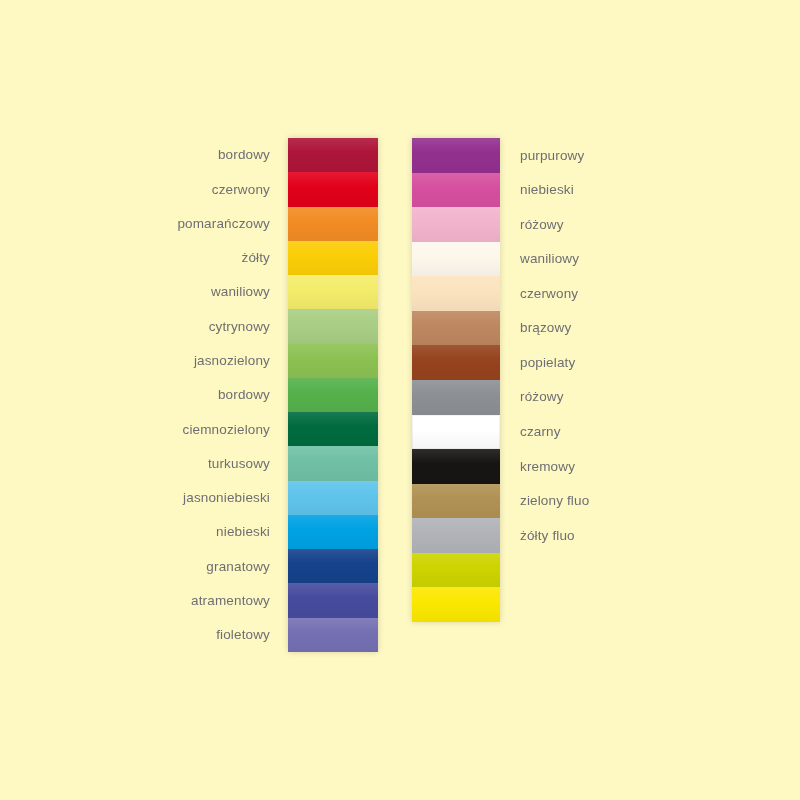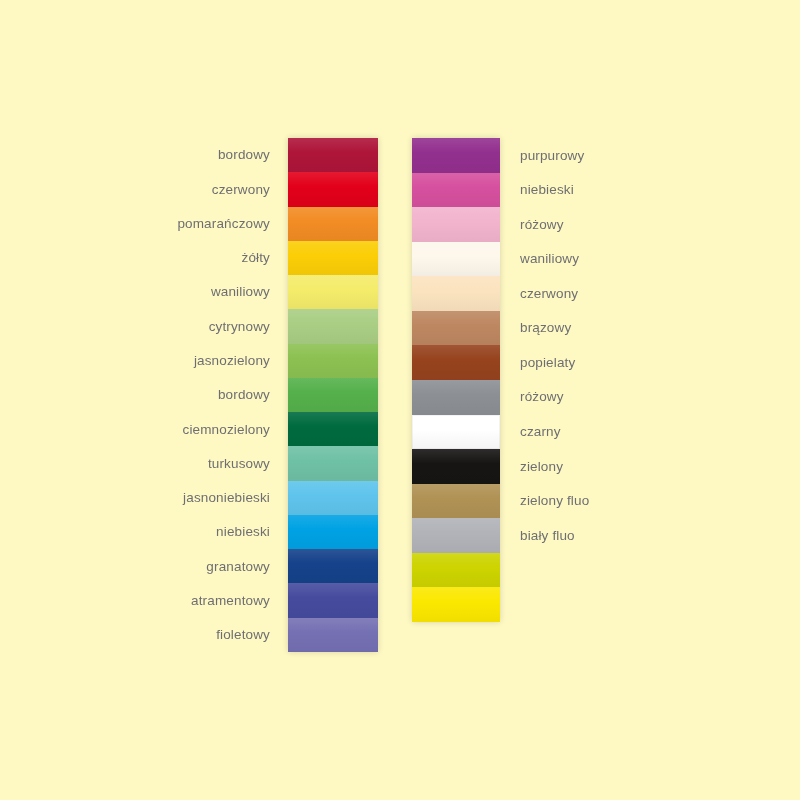--- a/index.html
+++ b/index.html
@@ -169,23 +169,23 @@
     <div class="label-col">
         <div class="label" style="height: 34.5714px;">purpurowy</div>
         <div class="label" style="height: 34.5714px;">niebieski</div>
         <div class="label" style="height: 34.5714px;">różowy</div>
         <div class="label" style="height: 34.5714px;">waniliowy</div>
         <div class="label" style="height: 34.5714px;">czerwony</div>
         <div class="label" style="height: 34.5714px;">brązowy</div>
         <div class="label" style="height: 34.5714px;">popielaty</div>
         <div class="label" style="height: 34.5714px;">różowy</div>
         <div class="label" style="height: 34.5714px;">czarny</div>
-        <div class="label" style="height: 34.5714px;">zielony</div>
+        <div class="label" style="height: 34.5714px;">kremowy</div>
         <div class="label" style="height: 34.5714px;">zielony fluo</div>
-        <div class="label fade-label" style="height: 34.5714px;">biały fluo</div>
+        <div class="label fade-label" style="height: 34.5714px;">żółty fluo</div>
       </div>
     <div class="swatch-col">
         <div class="swatch" style="height: 34.5714px; background: rgb(147, 48, 143);"></div>
         <div class="swatch" style="height: 34.5714px; background: rgb(214, 80, 159);"></div>
         <div class="swatch" style="height: 34.5714px; background: rgb(242, 180, 205);"></div>
         <div class="swatch" style="height: 34.5714px; background: rgb(253, 247, 236);"></div>
         <div class="swatch" style="height: 34.5714px; background: rgb(251, 227, 191);"></div>
         <div class="swatch" style="height: 34.5714px; background: rgb(189, 135, 97);"></div>
         <div class="swatch" style="height: 34.5714px; background: rgb(150, 67, 30);"></div>
         <div class="swatch" style="height: 34.5714px; background: rgb(140, 144, 148);"></div>

